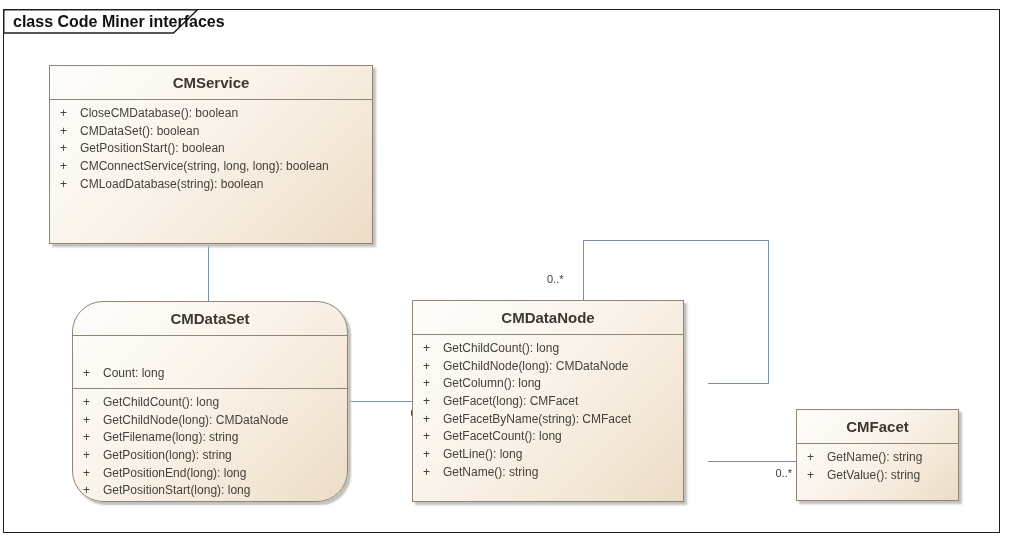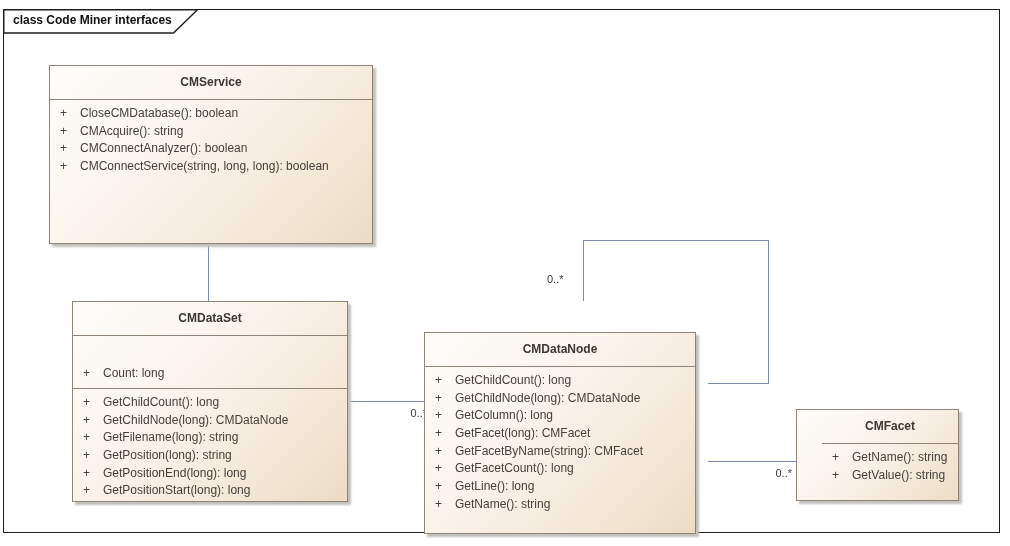--- a/index.html
+++ b/index.html
@@ -23,39 +23,39 @@
   }
   .frame-tab {
     position: absolute;
     left: 3px; top: 9px;
     width: 196px; height: 25px;
   }
   .frame-tab svg { position: absolute; left: 0; top: 0; }
   .frame-title {
     position: absolute;
     left: 10px; top: 4px;
-    font-size: 12px;
+    font-size: 16px;
     font-weight: bold;
     color: #111111;
     white-space: nowrap;
   }
 
   
   .uml-class {
     position: absolute;
     box-sizing: border-box;
     border: 1px solid #8f8478;
     background: linear-gradient(135deg, #fefdfb 0%, #faf3ea 45%, #f2e5d3 80%, #ecdcc6 100%);
     box-shadow: 3px 3px 2px #c2c0bb;
   }
   .cls-header {
     height: 33px;
     line-height: 33px;
     text-align: center;
-    font-size: 12px;
+    font-size: 15px;
     font-weight: bold;
     color: #3d382f;
     border-bottom: 1px solid #8f8478;
   }
   .sec { padding-top: 5px; box-sizing: border-box; }
   .sec.with-divider { border-bottom: 1px solid #8f8478; }
   .m {
     height: 17.7px;
     line-height: 17.7px;
     font-size: 12px;
@@ -104,56 +104,57 @@
   <div class="edge h" style="left:708px; top:383px; width:61px;"></div>
   <div class="mult" style="left:547px; top:273px;">0..*</div>
 
   <div class="edge h" style="left:708px; top:461px; width:88px;"></div>
   <div class="mult" style="left:766px; top:467px; width:26px; text-align:right;">0..*</div>
 
   <div class="uml-class" style="left:49px; top:65px; width:324px; height:179px;">
     <div class="cls-header">CMService</div>
     <div class="sec">
       <div class="m"><span class="v">+</span><span>CloseCMDatabase(): boolean</span></div>
-      <div class="m"><span class="v">+</span><span>CMAcquire(): string</span></div>
-      <div class="m"><span class="v">+</span><span>CMConnectAnalyzer(): boolean</span></div>
+      <div class="m"><span class="v">+</span><span>CMDataSet(): boolean</span></div>
+      <div class="m"><span class="v">+</span><span>GetPositionStart(): boolean</span></div>
       <div class="m"><span class="v">+</span><span>CMConnectService(string, long, long): boolean</span></div>
+      <div class="m"><span class="v">+</span><span>CMLoadDatabase(string): boolean</span></div>
     </div>
   </div>
 
-  <div class="uml-class" style="left:72px; top:301px; width:276px; height:201px;">
+  <div class="uml-class" style="left:72px; top:301px; width:276px; height:201px;border-radius:31px;">
     <div class="cls-header">CMDataSet</div>
     <div class="sec with-divider" style="height:29px;margin-top:24px;">
       <div class="m"><span class="v">+</span><span>Count: long</span></div>
     </div>
     <div class="sec">
       <div class="m"><span class="v">+</span><span>GetChildCount(): long</span></div>
       <div class="m"><span class="v">+</span><span>GetChildNode(long): CMDataNode</span></div>
       <div class="m"><span class="v">+</span><span>GetFilename(long): string</span></div>
       <div class="m"><span class="v">+</span><span>GetPosition(long): string</span></div>
       <div class="m"><span class="v">+</span><span>GetPositionEnd(long): long</span></div>
       <div class="m"><span class="v">+</span><span>GetPositionStart(long): long</span></div>
     </div>
   </div>
 
-  <div class="uml-class" style="left:424px; top:300px; width:272px; height:202px;margin-top:32px;">
+  <div class="uml-class" style="left:412px; top:300px; width:272px; height:202px;">
     <div class="cls-header">CMDataNode</div>
     <div class="sec">
       <div class="m"><span class="v">+</span><span>GetChildCount(): long</span></div>
       <div class="m"><span class="v">+</span><span>GetChildNode(long): CMDataNode</span></div>
       <div class="m"><span class="v">+</span><span>GetColumn(): long</span></div>
       <div class="m"><span class="v">+</span><span>GetFacet(long): CMFacet</span></div>
       <div class="m"><span class="v">+</span><span>GetFacetByName(string): CMFacet</span></div>
       <div class="m"><span class="v">+</span><span>GetFacetCount(): long</span></div>
       <div class="m"><span class="v">+</span><span>GetLine(): long</span></div>
       <div class="m"><span class="v">+</span><span>GetName(): string</span></div>
     </div>
   </div>
 
-  <div class="uml-class" style="left:796px; top:409px; width:163px; height:92px;padding-left:25px;">
+  <div class="uml-class" style="left:796px; top:409px; width:163px; height:92px;">
     <div class="cls-header">CMFacet</div>
     <div class="sec">
       <div class="m"><span class="v">+</span><span>GetName(): string</span></div>
       <div class="m"><span class="v">+</span><span>GetValue(): string</span></div>
     </div>
   </div>
 
 </div>
 
 </body></html>

